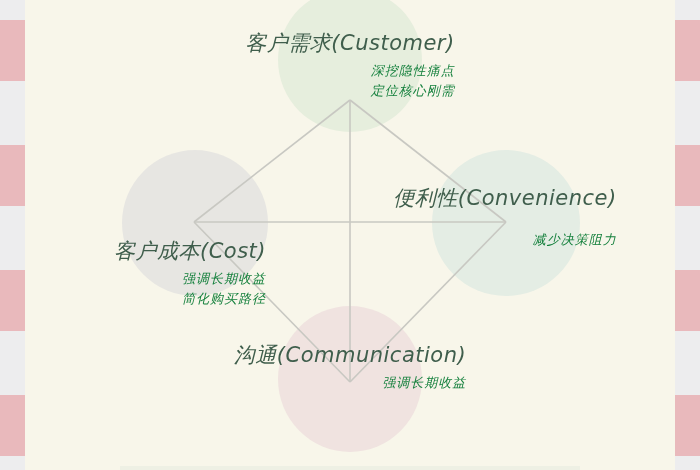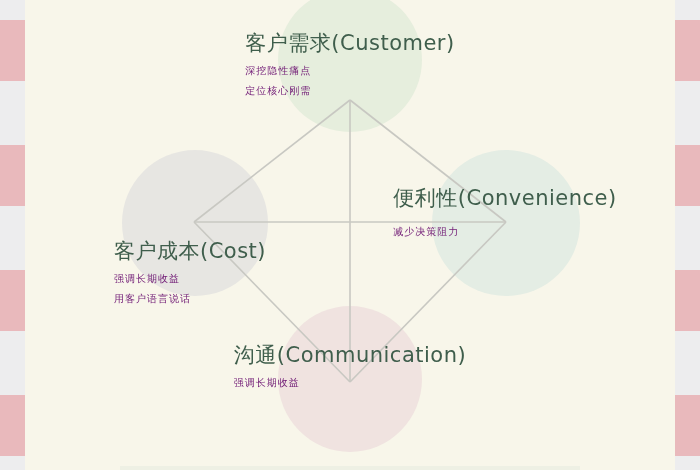--- a/index.html
+++ b/index.html
@@ -24,28 +24,29 @@
     }
     .bottom-strip {
       position: absolute; left: 120px; top: 466px; width: 460px; height: 4px;
       background: #eef0e4;
     }
     svg.lines { position: absolute; left: 0; top: 0; }
     .circle {
       position: absolute; border-radius: 50%;
     }
     .node {
-      position: absolute; text-align: left; white-space: nowrap;
+      position: absolute; text-align: right; white-space: nowrap;
       transform: translateX(-50%);
+      font-style: italic;
     }
     .node .title {
       font-size: 21px; color: #3f5e4c; letter-spacing: 0.5px; line-height: 26px;
     }
     .node .desc {
-      font-size: 10px; color: #701a75; line-height: 20px; letter-spacing: 1px;
+      font-size: 13px; color: #15803d; line-height: 20px; letter-spacing: 1px;
     }
   </style>
 </head>
 <body>
 
 <div class="stripe left">
   <div class="block" style="top:20px"></div>
   <div class="block" style="top:145px"></div>
   <div class="block" style="top:270px"></div>
   <div class="block" style="top:395px"></div>
@@ -79,24 +80,24 @@
 
 <div class="node" style="left:350px; top:30px;">
   <div class="title">客户需求(Customer)</div>
   <div class="desc" style="margin-top:5px;">深挖隐性痛点</div>
   <div class="desc">定位核心刚需</div>
 </div>
 
 <div class="node" style="left:190px; top:200px;margin-top:38px;">
   <div class="title">客户成本(Cost)</div>
   <div class="desc" style="margin-top:5px;">强调长期收益</div>
-  <div class="desc">用客户语言说话</div>
+  <div class="desc">简化购买路径</div>
 </div>
 
 <div class="node" style="left:505px; top:185px;">
   <div class="title">便利性(Convenience)</div>
-  <div class="desc" style="margin-top:11px;">减少决策阻力</div>
+  <div class="desc" style="margin-top:19px;">减少决策阻力</div>
 </div>
 
 <div class="node" style="left:350px; top:342px;">
   <div class="title">沟通(Communication)</div>
   <div class="desc" style="margin-top:5px;">强调长期收益</div>
 </div>
 
 </body></html>

